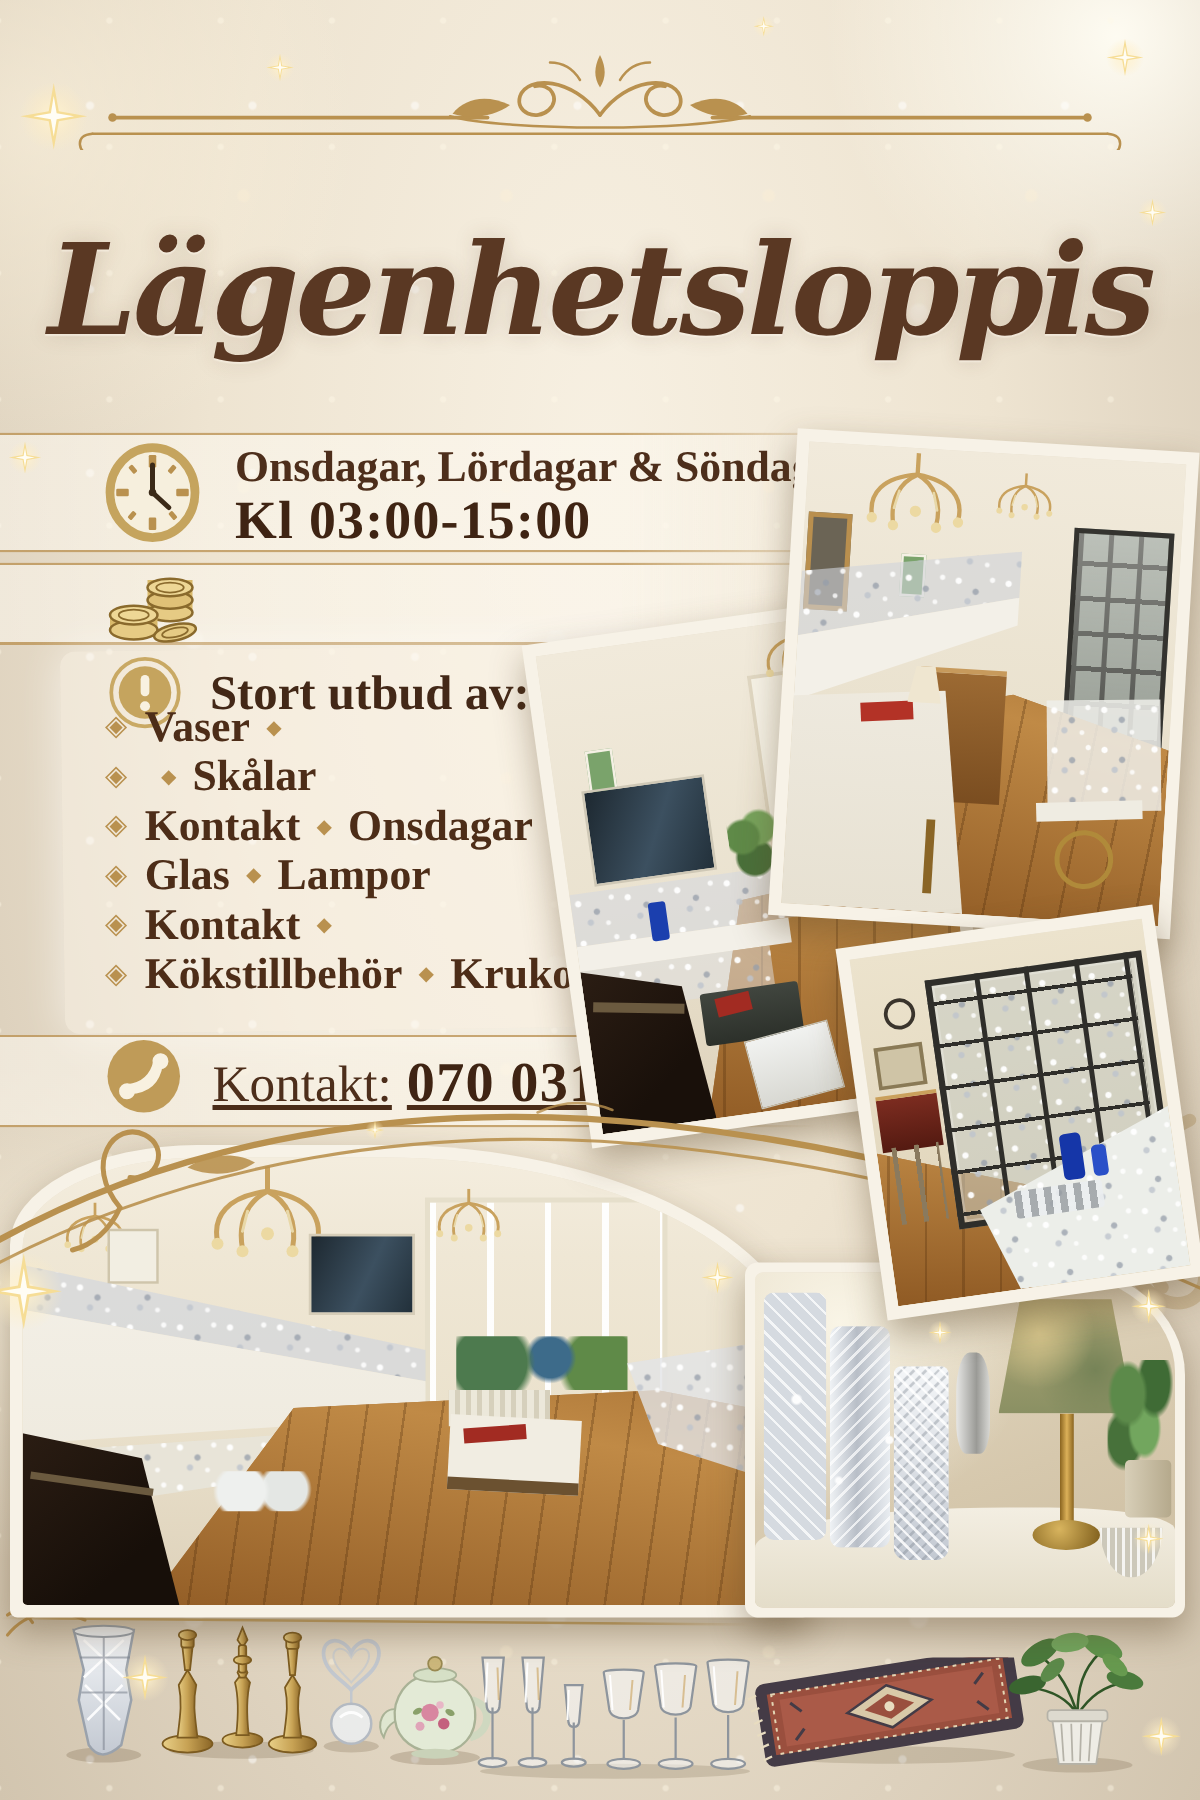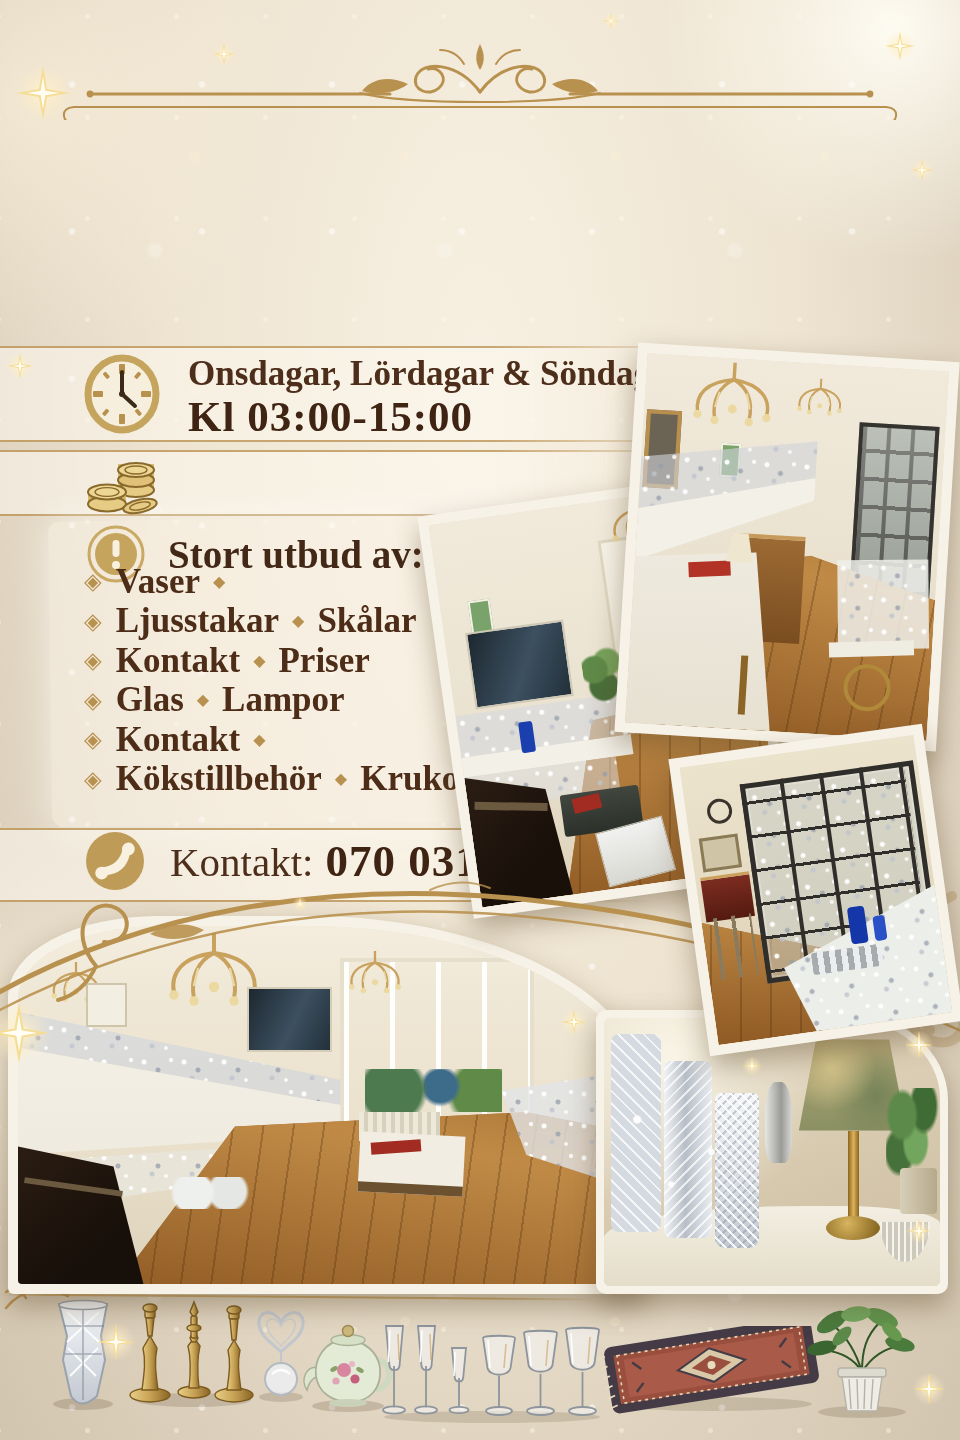--- a/index.html
+++ b/index.html
@@ -128,20 +128,21 @@
     </g>
     <g fill="#b9914f">
       <circle cx="30" cy="64" r="3.4"></circle>
         <circle cx="810" cy="64" r="3.4"></circle>
       <path d="M348 54 C328 45 312 49 302 61 C317 66 336 63 348 54 Z"></path>
       <path d="M492 54 C512 45 528 49 538 61 C523 66 504 63 492 54 Z"></path>
       <path d="M420 14 C415 24 415 32 420 40 C425 32 425 24 420 14 Z"></path>
     </g>
   </svg>
 
+  <h1 class="title">Lägenhetsloppis</h1>
 
   <div class="band" style="top:346px;height:96px;"></div>
   <div class="band" style="top:450px;height:66px;"></div>
   <div class="panel-list"></div>
   <div class="band" style="top:828px;height:74px;width:660px;"></div>
 
   <div class="row" style="left:84px;top:354px;">
     <svg class="icon" width="76" height="80" viewBox="0 0 76 80">
       <ellipse cx="38" cy="40" rx="34" ry="36" fill="#f6efdd" stroke="#c5a45e" stroke-width="7"></ellipse>
       <g fill="#b9914f">
@@ -195,29 +196,28 @@
   </div>
 
   <ul class="assort-list">
     <li class="item-row">
       <span class="blt">◈</span>
       <span class="itm">Vaser</span>
       <span class="sep">◆</span>
     </li>
     <li class="item-row">
       <span class="blt">◈</span>
-      <span class="itm">Ljusstakar</span>
       <span class="sep">◆</span>
       <span class="itm">Skålar</span>
     </li>
     <li class="item-row">
       <span class="blt">◈</span>
       <span class="itm">Kontakt</span>
       <span class="sep">◆</span>
-      <span class="itm">Priser</span>
+      <span class="itm">Onsdagar</span>
     </li>
     <li class="item-row">
       <span class="blt">◈</span>
       <span class="itm">Glas</span>
       <span class="sep">◆</span>
       <span class="itm">Lampor</span>
     </li>
     <li class="item-row">
       <span class="blt">◈</span>
       <span class="itm">Kontakt</span>
@@ -225,21 +225,21 @@
       <span class="itm"></span>
     </li>
     <li class="item-row">
       <span class="blt">◈</span>
       <span class="itm">Kökstillbehör</span>
       <span class="sep">◆</span>
       <span class="itm">Krukor</span>
     </li>
   </ul>
 
-  <div class="row" style="left:84px;top:830px;align-items:center;">
+  <div class="row" style="left:84px;top:830px;align-items:flex-end;text-decoration:underline;">
     <svg class="icon" width="62" height="62" viewBox="0 0 62 62">
       <circle cx="31" cy="31" r="29" fill="#bf9b58"></circle>
       <g transform="rotate(-42 31 31)" fill="#f8f1e0">
         <path d="M13 34 q18 15 36 0 l-4 -7 q-14 10 -28 0 Z"></path>
         <circle cx="13" cy="31" r="6.4"></circle>
           <circle cx="49" cy="31" r="6.4"></circle>
       </g>
     </svg>
     <span style="margin-left:24px;display:flex;align-items:baseline;">
       <span class="c-label">Kontakt:</span>

